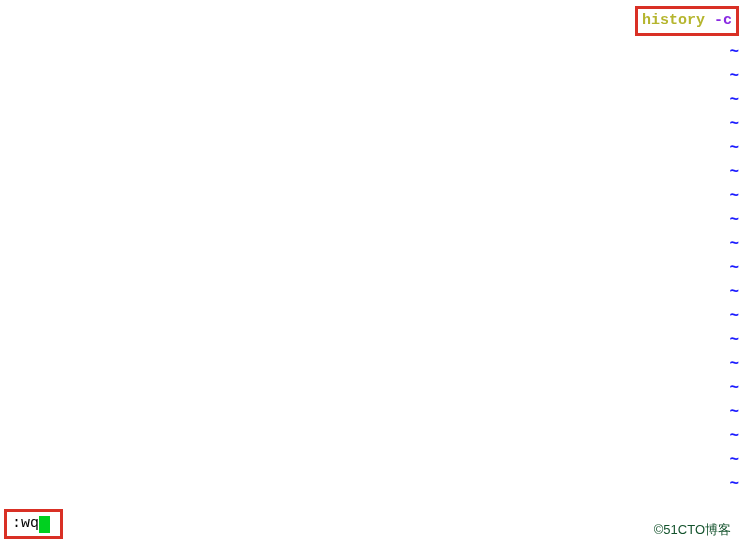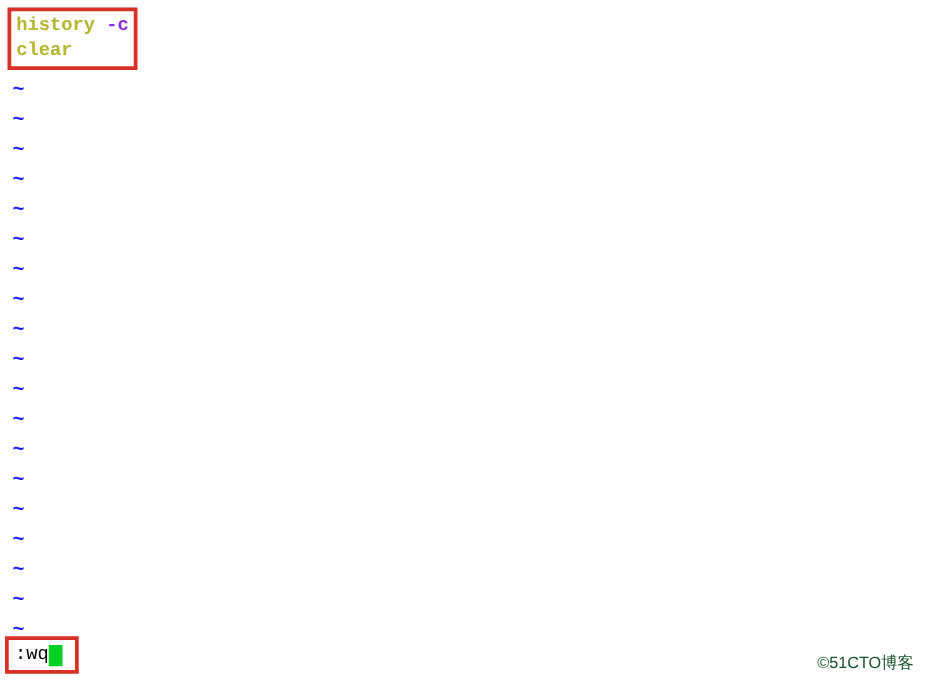--- a/index.html
+++ b/index.html
@@ -1,18 +1,19 @@
 <!DOCTYPE html>
 <html><head>
   <meta charset="utf-8">
   <style>
     * {
       margin: 0;
       padding: 0;
       box-sizing: border-box;
+      text-align: right;
     }
     body {
       width: 741px;
       height: 547px;
       background: #ffffff;
       font-family: "Courier New", Courier, monospace;
       font-size: 15px;
       font-weight: bold;
       position: relative;
       overflow: hidden;
@@ -83,23 +84,20 @@
 <body>
 
 <div class="editor-wrap">
   
   <div class="content-lines">
     <div>
       <span class="cmd-keyword">history</span>
       <span> </span>
       <span class="cmd-flag">-c</span>
     </div>
-    <div>
-      <span class="cmd-keyword">clear</span>
-    </div>
   </div>
 
   <div class="tilde-rows" id="tilde-container">
   <div class="tilde">~</div>
       <div class="tilde">~</div>
       <div class="tilde">~</div>
       <div class="tilde">~</div>
       <div class="tilde">~</div>
       <div class="tilde">~</div>
       <div class="tilde">~</div>

